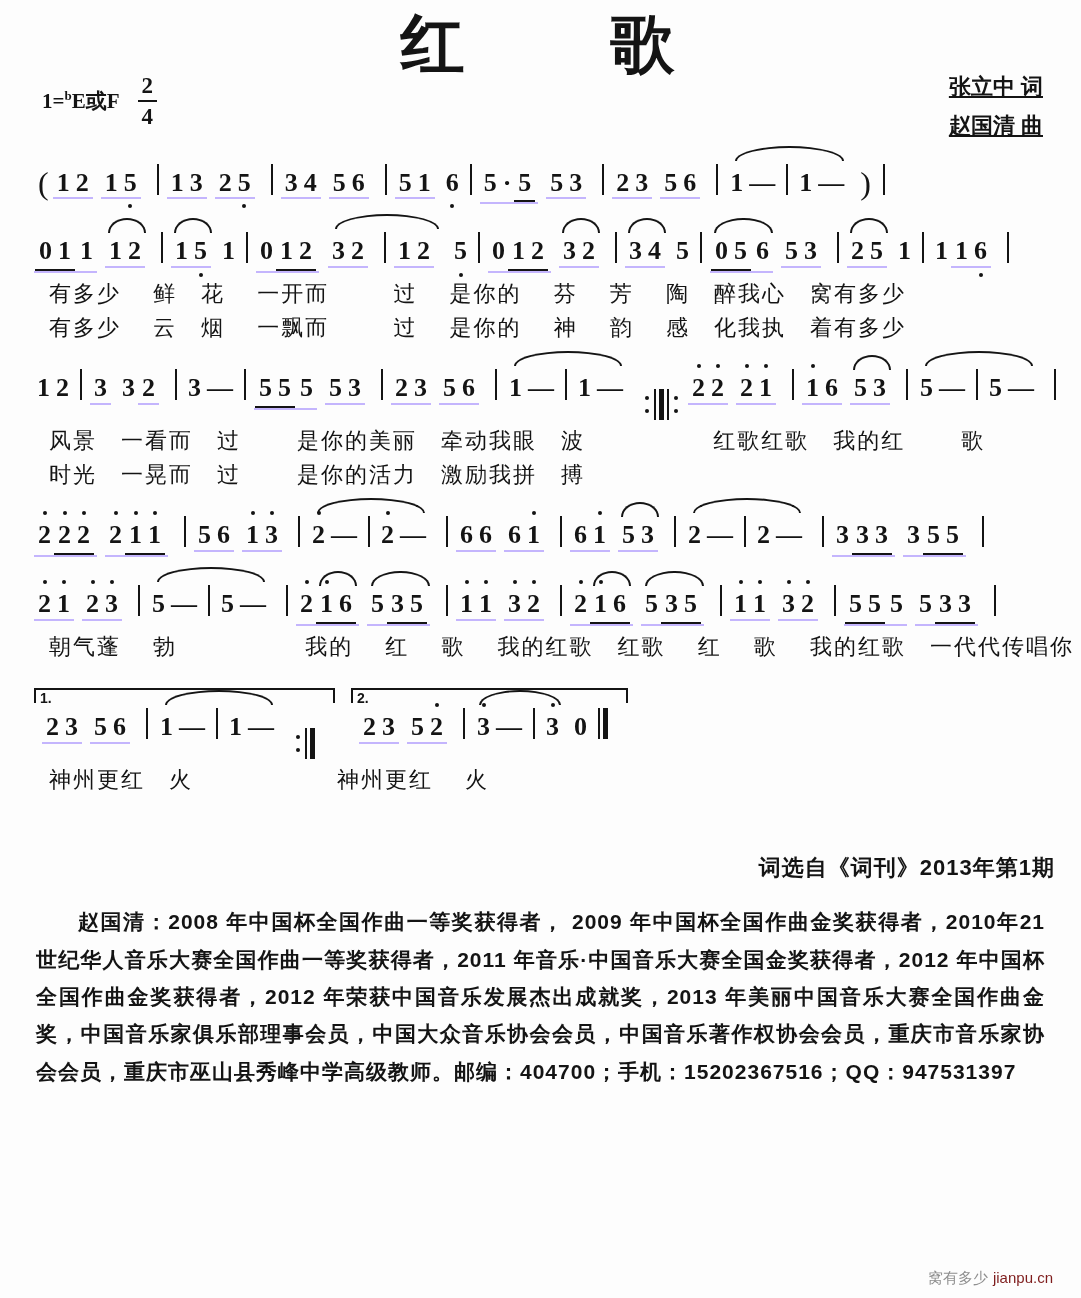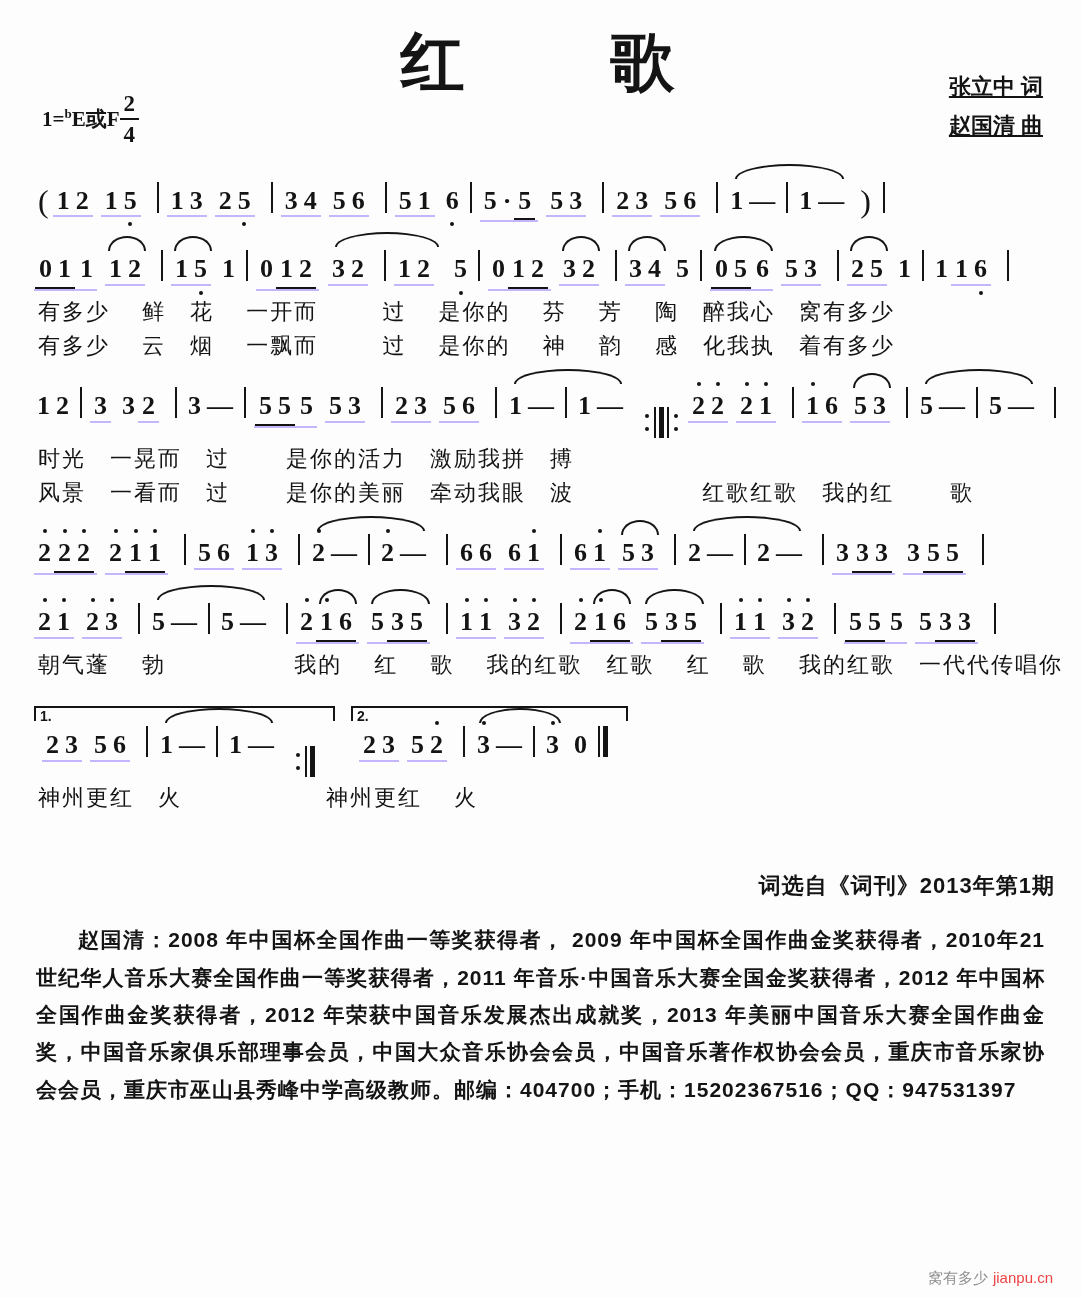--- a/index.html
+++ b/index.html
@@ -1,21 +1,21 @@
 <!DOCTYPE html>
 <html><head>
 <meta charset="utf-8">
 <style>
   html,body{margin:0;padding:0;background:#e8e8e8;}
   .sheet{position:relative;width:1081px;height:1298px;margin:0 auto;background:#fdfdfd;
-         box-sizing:border-box;padding:24px 26px;overflow:hidden;color:#141414;}
+         box-sizing:border-box;padding:6px 26px;overflow:hidden;color:#141414;}
   
   .title{text-align:center;font:900 64px/1.15 "Liberation Serif",serif;letter-spacing:6px;margin-top:2px;}
   .credits{position:absolute;top:68px;right:38px;font:700 22px/1.75 "Liberation Sans",sans-serif;text-decoration:underline;}
-  .keysig{display:flex;align-items:center;margin:-8px 0 0 16px;font:700 21px "Liberation Serif",serif;}
+  .keysig{display:flex;align-items:center;gap:18px;margin:-8px 0 0 16px;font:700 21px "Liberation Serif",serif;}
   .flat{vertical-align:super;font-size:13px;font-weight:700;}
   .meter{display:inline-flex;flex-direction:column;align-items:center;font:700 23px/1 "Liberation Serif",serif;}
   .meter .mtop{border-bottom:2px solid #141414;padding:0 4px 3px;margin-bottom:3px;}
   
   #score{margin-top:10px;}
   .mline{white-space:nowrap;padding:26px 0 2px 8px;}
   .note{position:relative;display:inline-block;padding:0 3px;font:700 26px/1.15 "Liberation Serif",serif;}
   .note.up::before,.note.dn::after{content:"";position:absolute;left:50%;transform:translateX(-50%);
       width:4px;height:4px;background:#141414;border-radius:50%;}
   .note.up::before{top:-9px;}
@@ -28,27 +28,27 @@
   .barwrap{display:inline-flex;align-items:center;gap:3px;margin:0 8px;vertical-align:-4px;}
   .bline{width:2px;height:31px;background:#141414;}
   .bline.thick{width:5px;}
   .dots{display:inline-flex;flex-direction:column;gap:9px;margin:0 2px;}
   .dot{width:4px;height:4px;border-radius:50%;background:#141414;}
   .paren{font:400 32px "Liberation Serif",serif;vertical-align:-3px;margin:0 4px;}
   .volta{display:inline-block;position:relative;padding:20px 12px 0 8px;margin-right:16px;}
   .volta::before{content:"";position:absolute;left:0;right:0;top:0;height:13px;
       border:2px solid #141414;border-bottom:none;}
   .volta-label{position:absolute;top:2px;left:6px;font:700 14px "Liberation Sans",sans-serif;}
-  .lyric{font:400 22px "Liberation Sans",sans-serif;white-space:pre;margin:4px 0 0 12px;letter-spacing:2px;}
+  .lyric{font:400 22px "Liberation Sans",sans-serif;white-space:pre;margin:4px 0 0 23px;letter-spacing:2px;}
   
   .source{font:700 22px "Liberation Sans",sans-serif;margin:58px 0 20px 16px;letter-spacing:1px;text-align:right;}
   .bio{font:600 21px/1.78 "Liberation Sans",sans-serif;text-indent:2em;margin:4px 10px;letter-spacing:1px;
       text-align:justify;}
   .watermark{position:absolute;right:28px;bottom:10px;font:400 15px "Liberation Sans",sans-serif;color:#8f8f8f;}
-  .watermark .url{color:#ef4444;margin-left:5px;}
+  .watermark .url{color:#7f1d1d;margin-left:5px;}
 </style>
 </head>
 <body>
 
 <div class="sheet">
 
   <div class="title">红　　歌</div>
 
   <div class="credits">
     <div>张立中  词</div>
@@ -128,22 +128,22 @@
           </span>
         </span><span class="grp u1"><span class="note up">2</span><span class="note up">2</span></span><span class="grp u1"><span class="note up">2</span><span class="note up">1</span></span><span class="barwrap">
           <span class="bline"></span>
         </span><span class="grp u1"><span class="note up">1</span><span class="note">6</span></span><span class="grp u1 arc"><span class="note">5</span><span class="note">3</span></span><span class="barwrap">
           <span class="bline"></span>
         </span><span class="grp arc"><span class="note">5</span><span class="note">—</span><span class="barwrap">
             <span class="bline"></span>
           </span><span class="note">5</span><span class="note">—</span></span><span class="barwrap">
           <span class="bline"></span>
         </span></div>
+      <div class="lyric">风景　一看而　过　　 是你的美丽　牵动我眼　波　　　　　 红歌红歌　我的红　　 歌</div>
       <div class="lyric">时光　一晃而　过　　 是你的活力　激励我拼　搏</div>
-      <div class="lyric">风景　一看而　过　　 是你的美丽　牵动我眼　波　　　　　 红歌红歌　我的红　　 歌</div>
       <div class="mline"><span class="grp u1"><span class="note up">2</span><span class="grp u2"><span class="note up">2</span><span class="note up">2</span></span></span><span class="grp u1"><span class="note up">2</span><span class="grp u2"><span class="note up">1</span><span class="note up">1</span></span></span><span class="barwrap">
           <span class="bline"></span>
         </span><span class="grp u1"><span class="note">5</span><span class="note">6</span></span><span class="grp u1"><span class="note up">1</span><span class="note up">3</span></span><span class="barwrap">
           <span class="bline"></span>
         </span><span class="grp arc"><span class="note up">2</span><span class="note">—</span><span class="barwrap">
             <span class="bline"></span>
           </span><span class="note up">2</span><span class="note">—</span></span><span class="barwrap">
           <span class="bline"></span>
         </span><span class="grp u1"><span class="note">6</span><span class="note">6</span></span><span class="grp u1"><span class="note">6</span><span class="note up">1</span></span><span class="barwrap">
           <span class="bline"></span>

